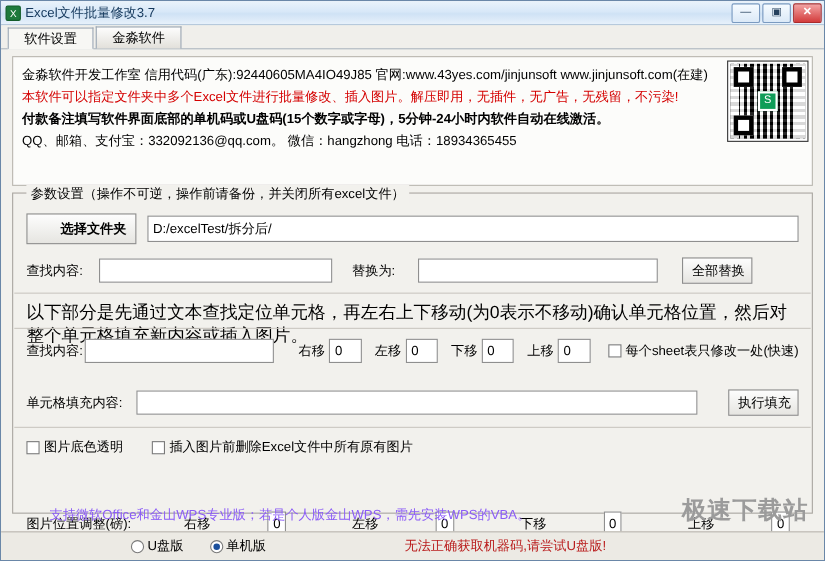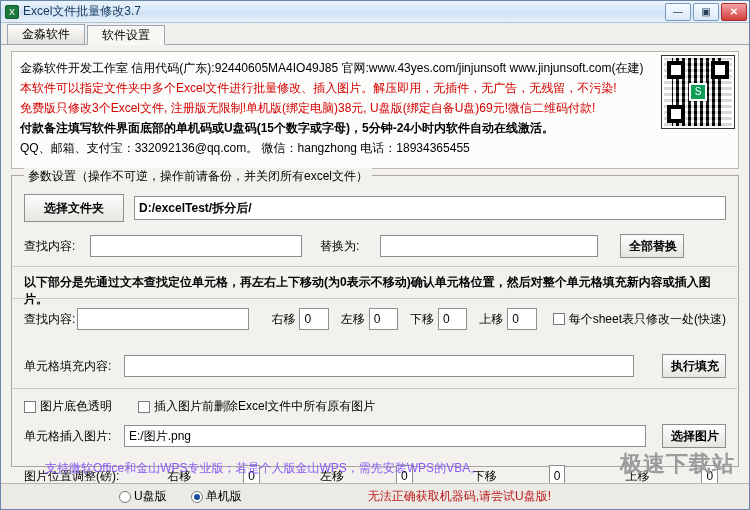--- a/index.html
+++ b/index.html
@@ -136,53 +136,52 @@
 
   .btn {
     border:1px solid #8d8d8d;
     background:linear-gradient(to bottom,#fdfdfd,#e6e5e1);
     font-size:12px;
     color:#000;
     height:24px; line-height:22px;
     text-align:center;
     padding:0 8px;
     white-space:nowrap;
-    font-weight:bold;
-  }
-  .btn.big { height:28px; line-height:26px; font-weight:bold; }
+  }
+  .btn.big { height:28px; line-height:26px; font-weight:bold;text-align:right; }
   .txt {
     border:1px solid #8f8f8f;
     background:#fff;
     height:22px; line-height:20px;
     padding:0 4px;
     font-size:12px;
     color:#000;
     font-family:"Liberation Sans", sans-serif;
   }
-  .txt.ro { background:#fff;font-weight:bold; }
+  .txt.ro { background:#fff; }
   .lbl { font-size:12px; white-space:nowrap; }
   .cbx {
     width:12px; height:12px;
     border:1px solid #7a7a7a; background:#fff;
     display:inline-block; vertical-align:middle; margin-right:4px;
   }
   .rdo {
     width:12px; height:12px; border-radius:50%;
     border:1px solid #7a7a7a; background:#fff;
     display:inline-block; vertical-align:middle; margin-right:3px;
     position:relative;
   }
   .rdo.on::after {
     content:""; position:absolute; left:2px; top:2px;
     width:6px; height:6px; border-radius:50%; background:#1b4f9c;
   }
   .sep {
     position:absolute; left:1px; right:1px; height:1px; background:#cac7c0;
   }
-  .note { font-weight:bold; font-size:12px; }
+  .note { font-weight:normal; font-size:16px; }
   .redtext { color:#b91c1c; }
   .bluetext { color:#8b5cf6;margin-left:32px; }
 
   
   .statusbar {
     position:absolute; left:0; right:0; bottom:0; height:26px;
     background:#eceae4;
     border-top:1px solid #b9b6ae;
     display:flex; align-items:center;
     padding:0 8px;
@@ -207,30 +206,29 @@
     <div class="title-icon">X</div>
     <div class="title-text">Excel文件批量修改3.7</div>
     <div class="title-buttons">
       <div class="tbtn">—</div>
       <div class="tbtn">▣</div>
       <div class="tbtn close">✕</div>
     </div>
   </div>
 
   <div class="tabstrip">
+    <div class="tab active">软件设置</div>
     <div class="tab">金淼软件</div>
-    <div class="tab active">软件设置</div>
   </div>
 
   <div class="content">
 
     <div class="info-block">
       <div class="info-line">金淼软件开发工作室   信用代码(广东):92440605MA4IO49J85  官网:www.43yes.com/jinjunsoft   www.jinjunsoft.com(在建)</div>
       <div class="info-line red">本软件可以指定文件夹中多个Excel文件进行批量修改、插入图片。解压即用，无插件，无广告，无残留，不污染!</div>
-      <div class="info-line red">免费版只修改3个Excel文件, 注册版无限制!单机版(绑定电脑)38元, U盘版(绑定自备U盘)69元!微信二维码付款!</div>
       <div class="info-line bold">付款备注填写软件界面底部的单机码或U盘码(15个数字或字母)，5分钟-24小时内软件自动在线激活。</div>
       <div class="info-line">QQ、邮箱、支付宝：332092136@qq.com。   微信：hangzhong     电话：18934365455</div>
       <div class="qr">
         <div class="qr-inner"></div>
         <div class="qr-eye tl"></div>
         <div class="qr-eye tr"></div>
         <div class="qr-eye bl"></div>
         <div class="qr-center">S</div>
       </div>
     </div>
@@ -291,25 +289,20 @@
         <div style="display:flex; align-items:center;">
           <span class="cbx"></span>
           <span class="lbl">图片底色透明</span>
         </div>
         <div style="display:flex; align-items:center; margin-left:26px;">
           <span class="cbx"></span>
           <span class="lbl">插入图片前删除Excel文件中所有原有图片</span>
         </div>
       </div>
 
-      <div class="row" style="top:248px; padding:0 12px;">
-        <div class="lbl" style="width:96px;">单元格插入图片:</div>
-        <div class="txt" style="flex:1; margin-left:4px;">E:/图片.png</div>
-        <div class="btn" style="width:64px; margin-left:16px;">选择图片</div>
-      </div>
 
       <div class="row" style="top:288px; padding:0 12px;gap:48px;">
         <div class="lbl" style="width:104px;">图片位置调整(磅):</div>
 
         <div class="lbl">右移</div>
         <div class="txt" style="width:34px; margin-left:4px;">0</div>
 
         <div class="lbl" style="margin-left:12px;">左移</div>
         <div class="txt" style="width:34px; margin-left:4px;">0</div>
 

